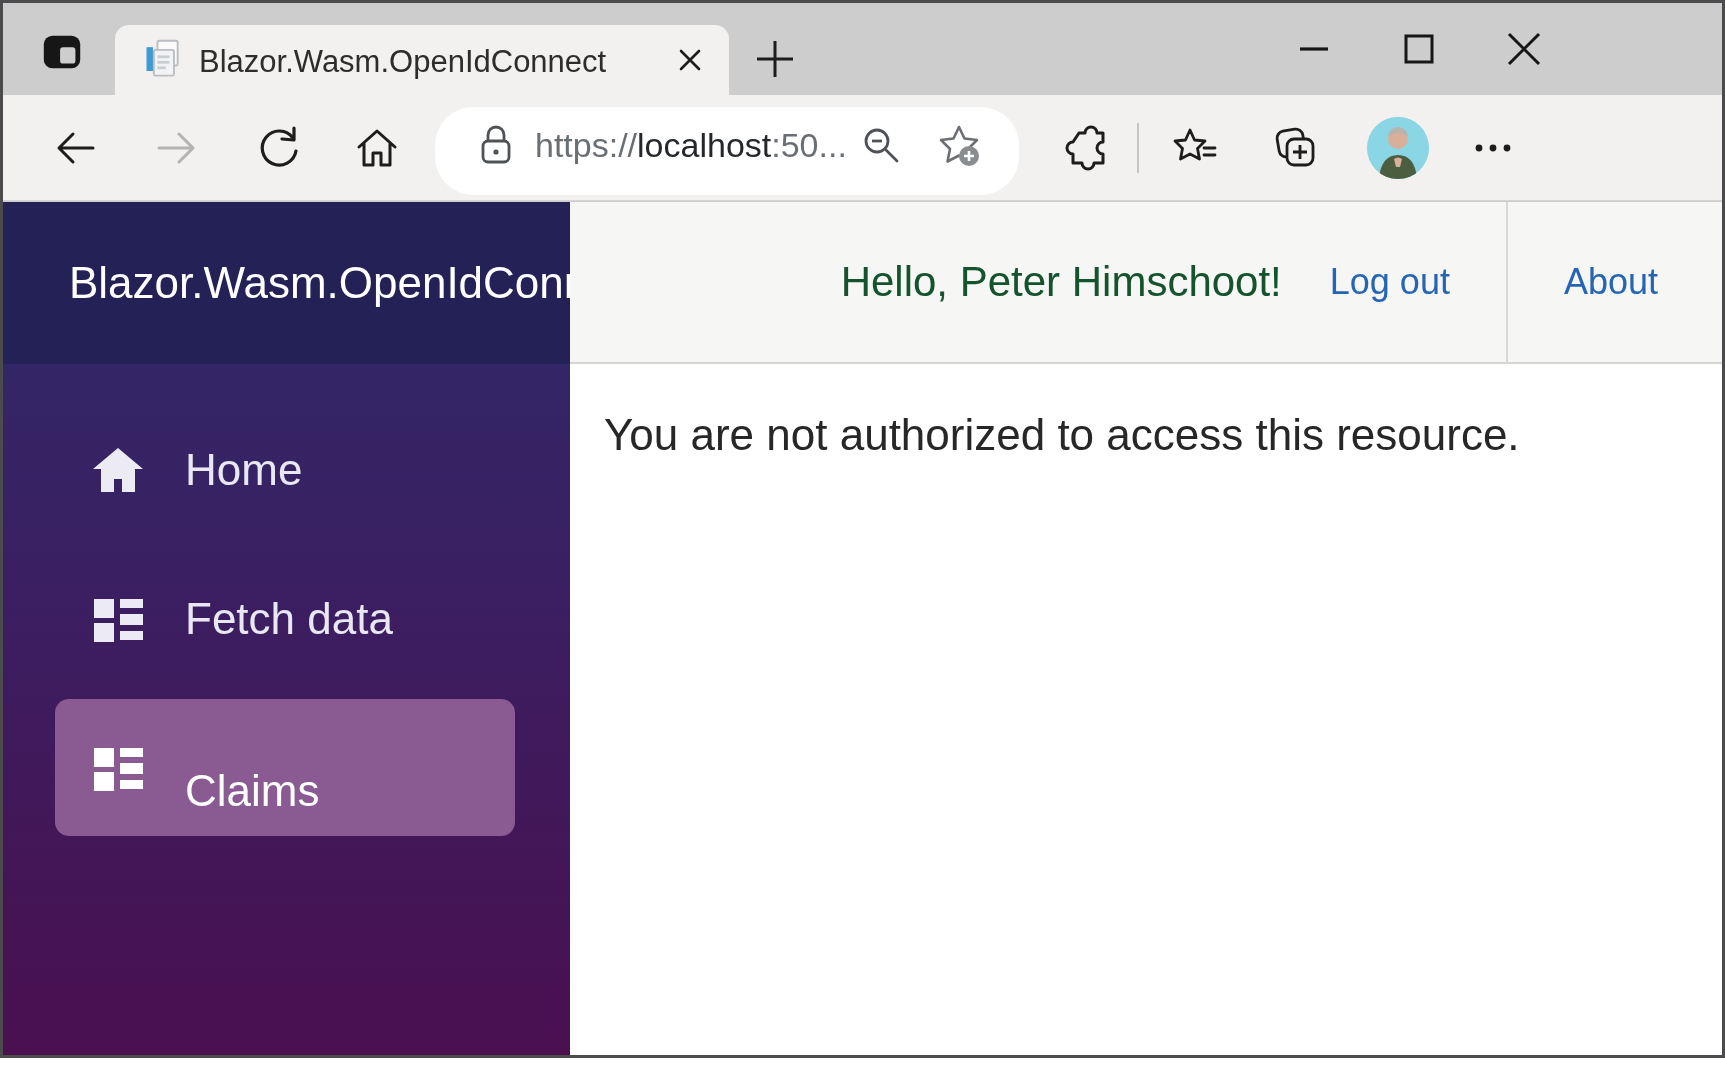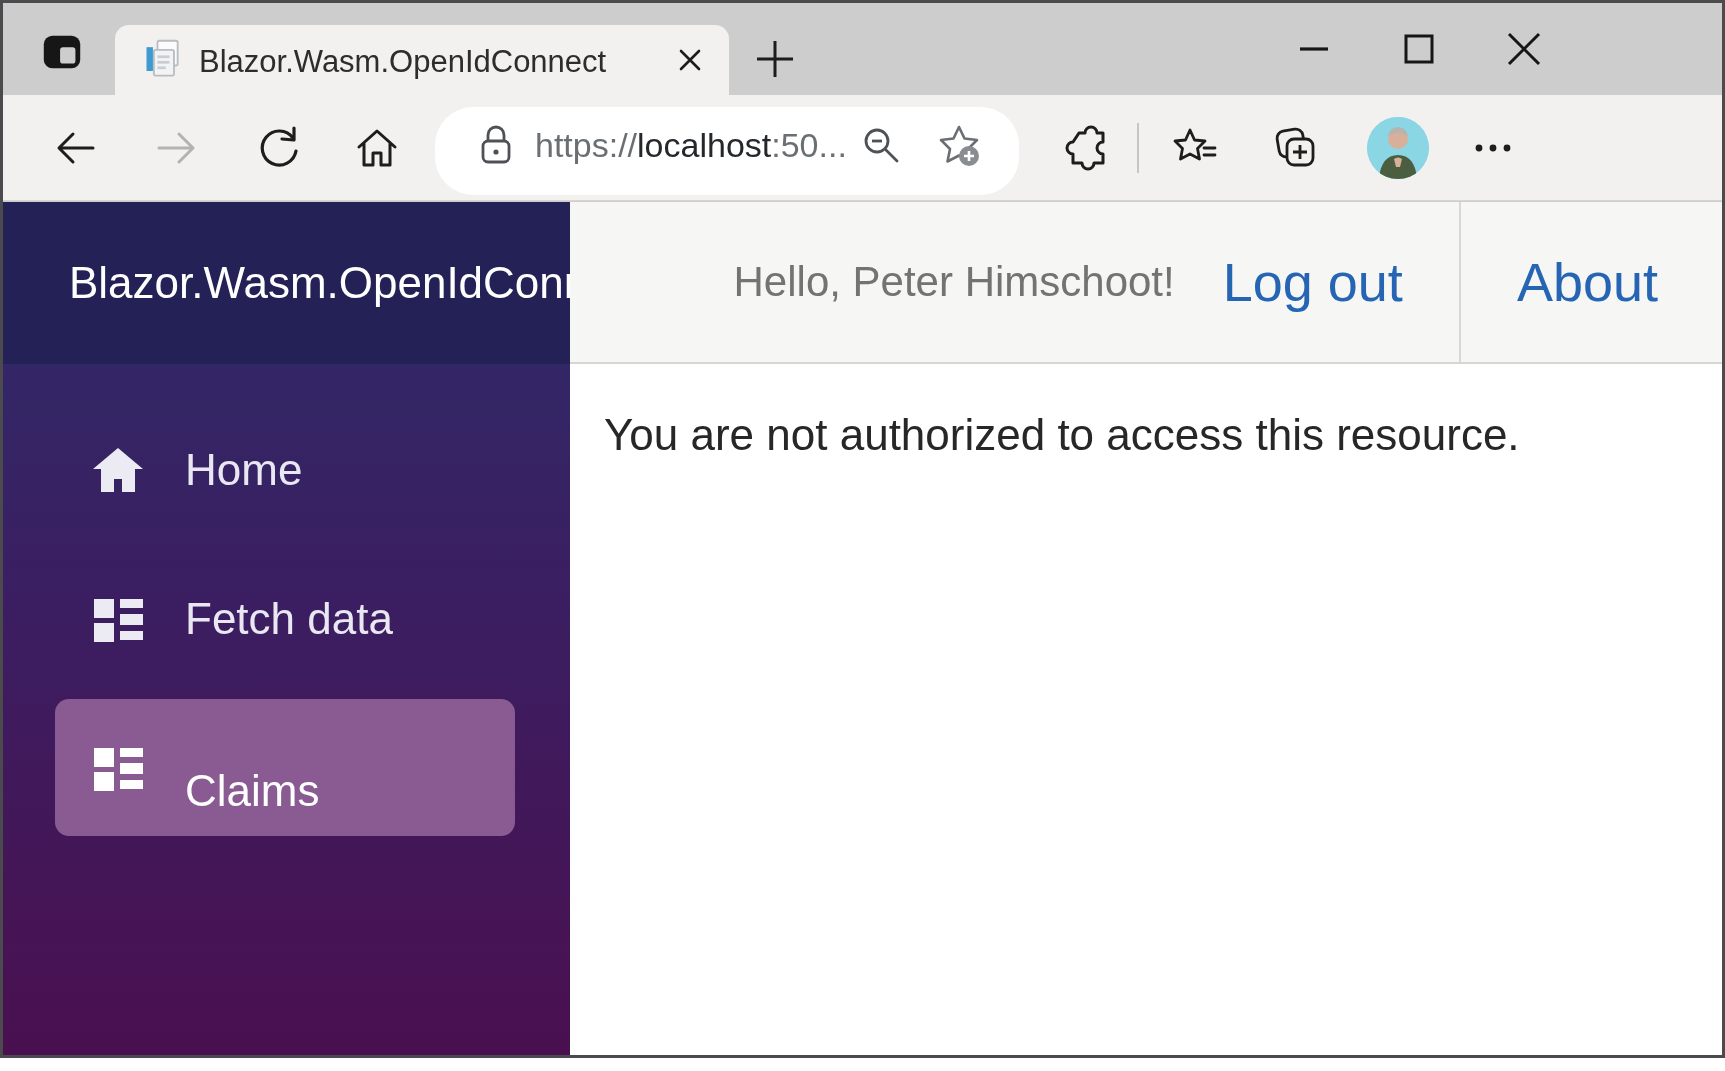--- a/index.html
+++ b/index.html
@@ -56,22 +56,22 @@
   .nav-item { height:137px; margin:12px 55px 12px 52px; border-radius:14px;
               display:flex; align-items:center; padding-left:36px; cursor:pointer; }
   .nav-item .nav-icon { width:54px; height:54px; flex:none; }
   .nav-item .nav-label { margin-left:40px; font-size:44px; color:#e9e7f2; }
   .nav-item.active { background:#8a5b92; }
   .nav-item.active .nav-label { color:#ffffff;margin-top:46px; }
 
   .main { flex:1; background:#ffffff; display:flex; flex-direction:column; }
   .main-top { height:162px; flex:none; background:#f6f6f5; border-bottom:2px solid #d7d6d4;
               display:flex; align-items:center; justify-content:flex-end; padding-right:64px; }
-  .greeting { font-size:42px; color:#737373; margin-right:48px; }
-  .top-link { font-size:54px; color:#2565b4; text-decoration:none; cursor:pointer; }
+  .greeting { font-size:42px; color:#14532d; margin-right:48px; }
+  .top-link { font-size:36px; color:#2565b4; text-decoration:none; cursor:pointer; }
   .top-row-divider { width:2px; height:100%; background:#d9d8d6; margin:0 56px; }
   .content { padding:46px 40px 0 34px; }
   .content-msg { font-size:44px; color:#272727; }
 
   svg { display:block; }
 </style>
 </head>
 <body>
 
 <div class="window">

